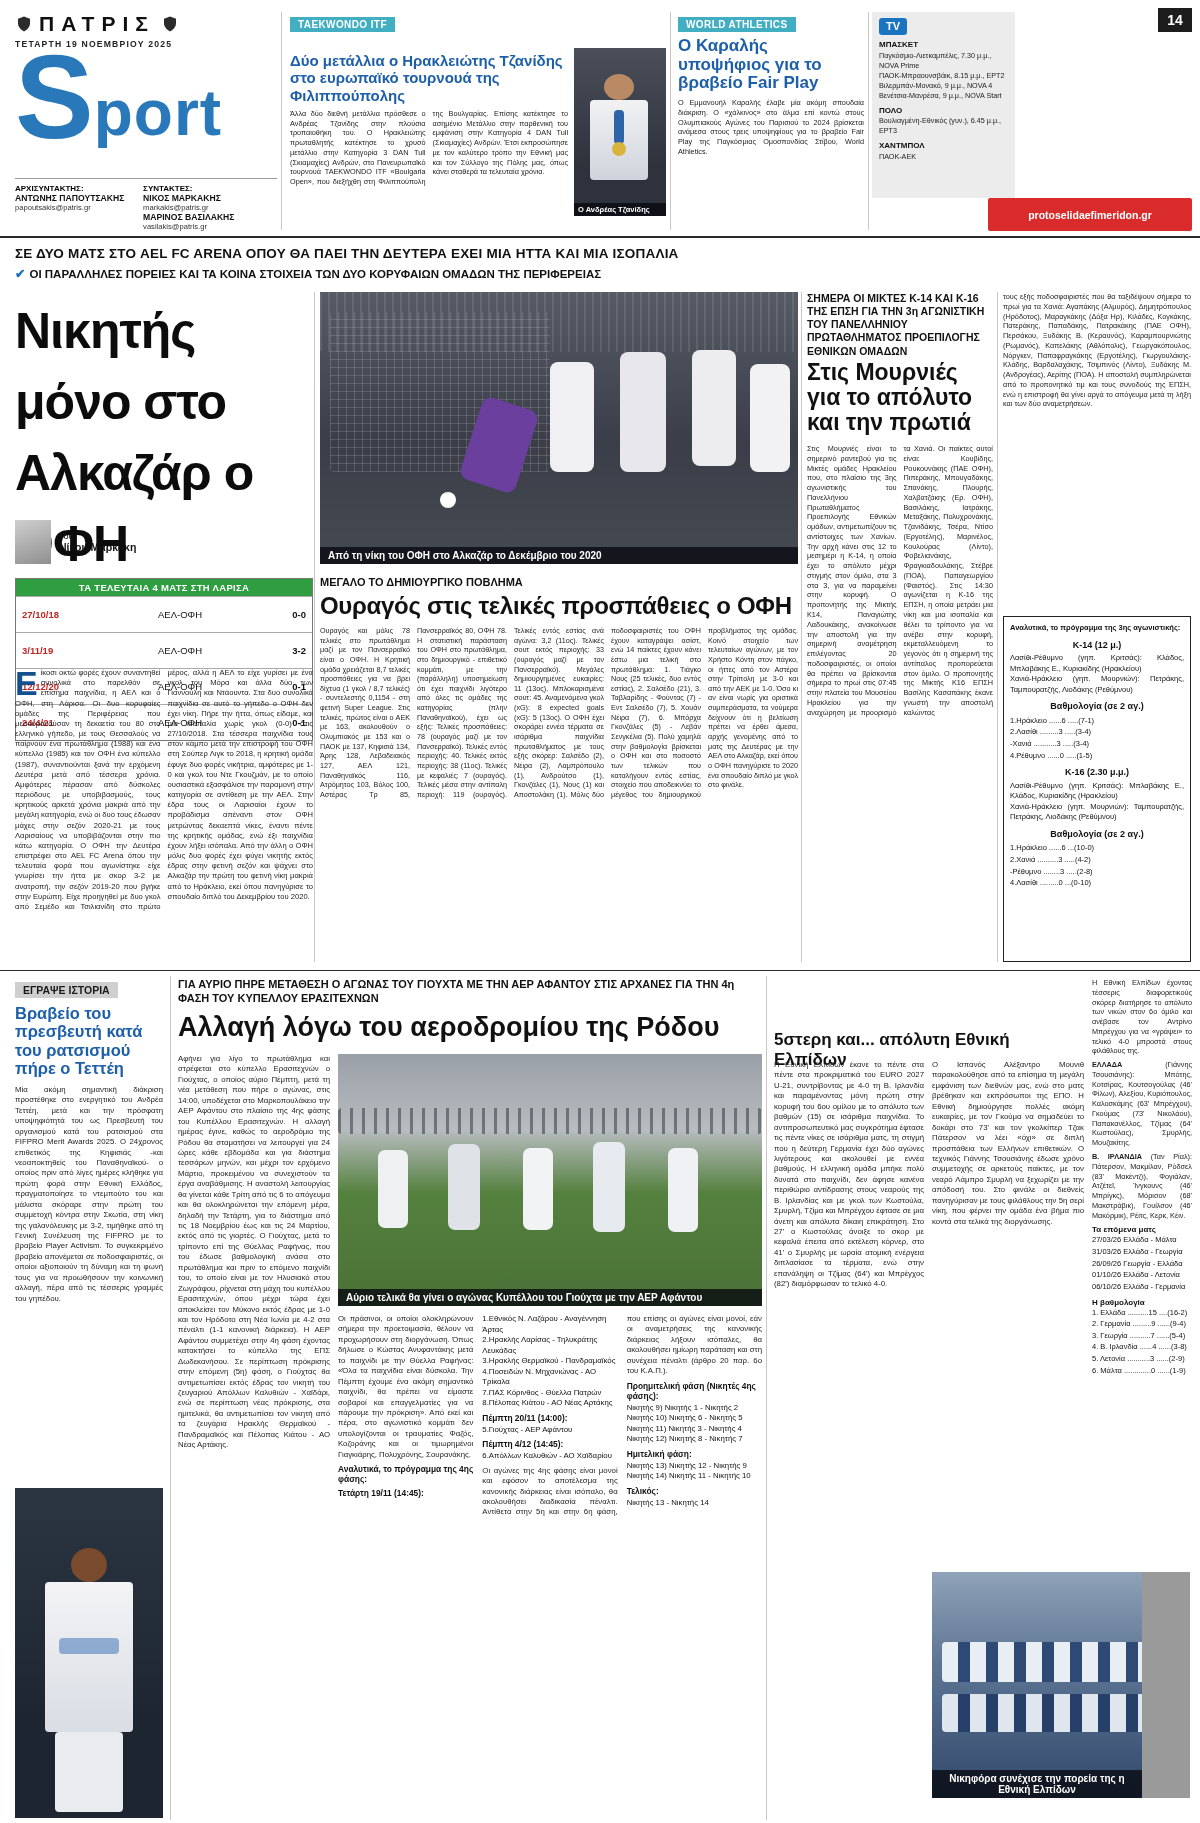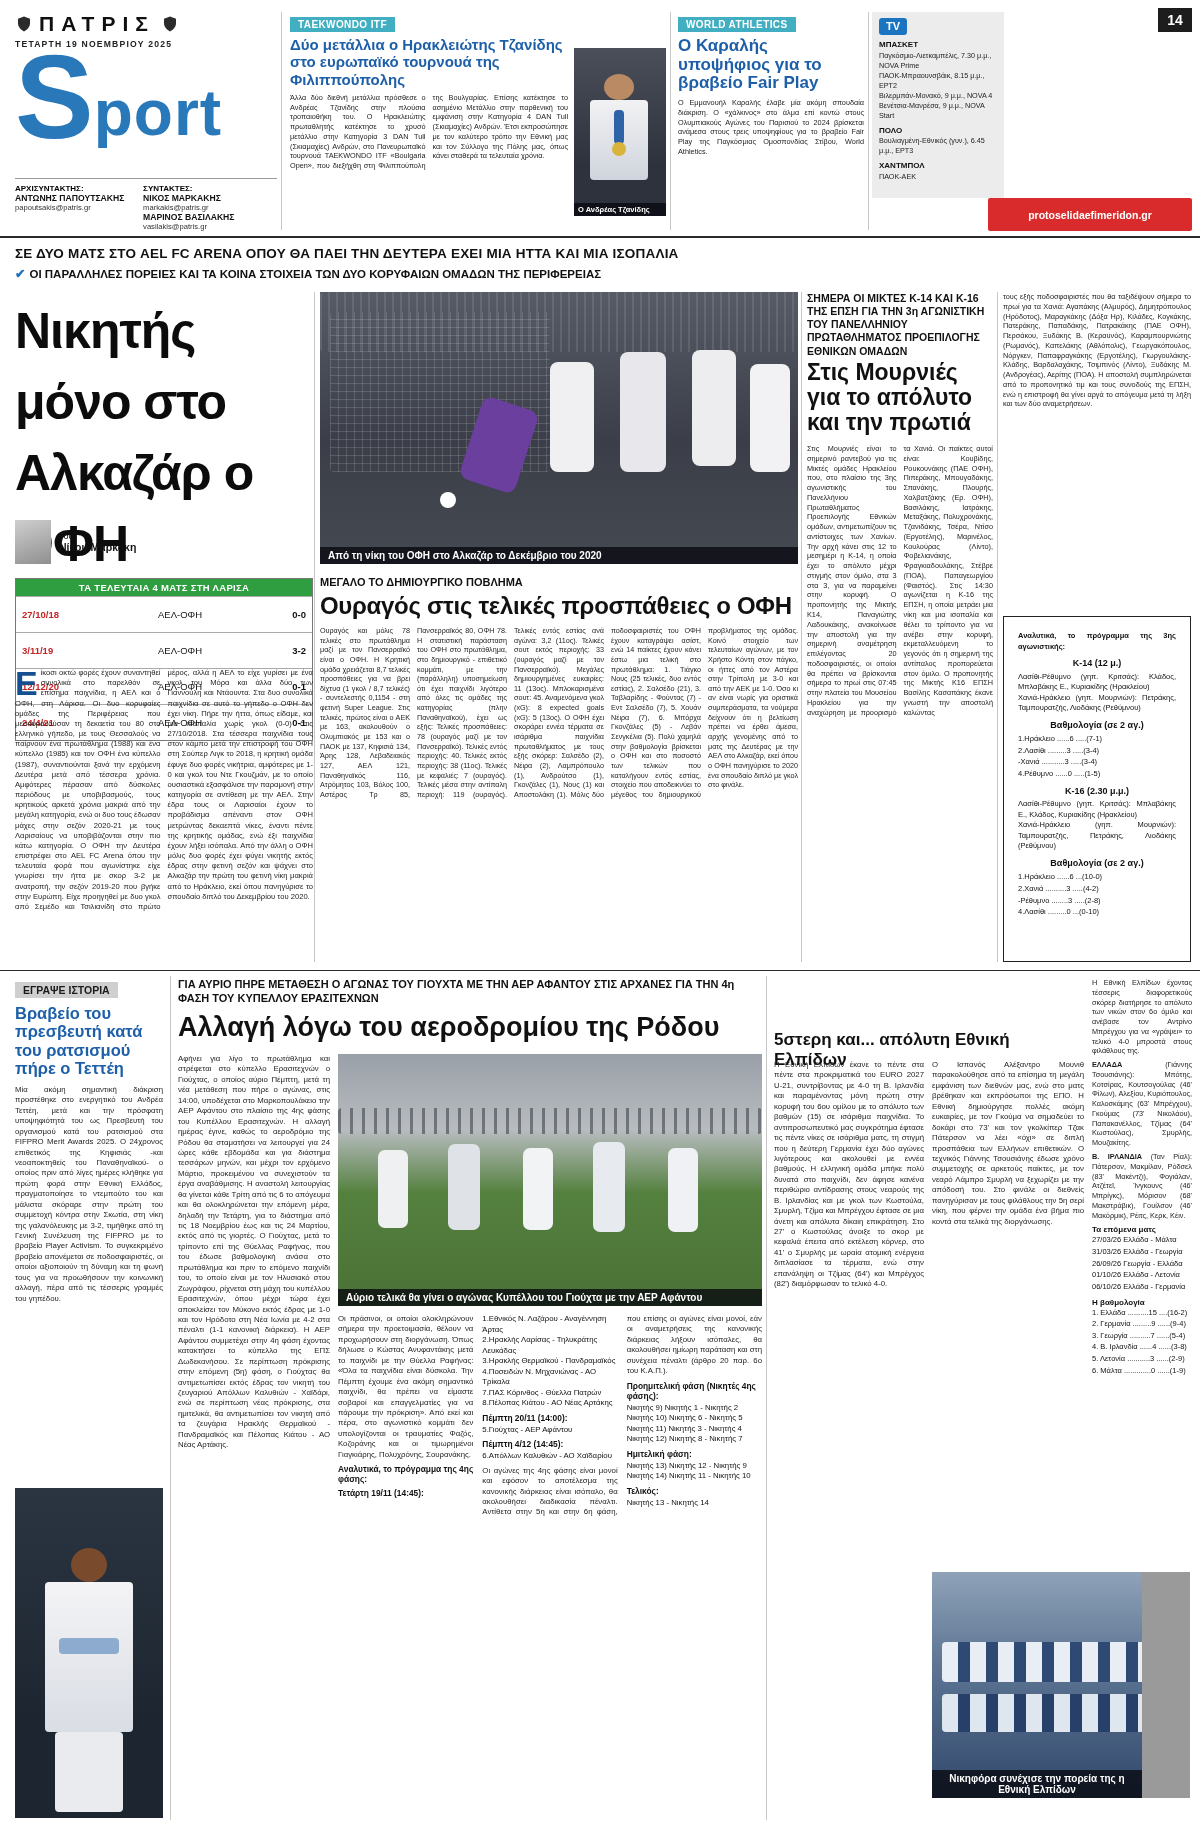--- a/index.html
+++ b/index.html
@@ -52,21 +52,21 @@
   .mrow{display:flex;border-top:1px solid #aaa;padding:12px 6px;background:#fff}
   .mdate{color:#c42525;font-weight:bold;width:62px}
   .mteams{flex:1;text-align:center}
   .mscore{font-weight:bold;width:30px;text-align:right}
   .dropcap{float:left;font-size:34px;line-height:.82;font-weight:bold;color:#14508f;
         margin:2px 3px 0 0}
   
   .creative-kicker{font-size:11px;font-weight:bold}
   .creative-head{font-size:24px;font-weight:bold;letter-spacing:-.3px}
   
-  .side-box{border:1.5px solid #222;padding:14px;font-size:7.5px;line-height:1.4;text-align:justify}
+  .side-box{border:1.5px solid #222;padding:6px;font-size:7.5px;line-height:1.4;text-align:justify}
   .box-title{text-align:center;font-weight:bold;font-size:9px;margin:5px 0 2px}
   .st-row{font-size:7.5px;line-height:1.55;white-space:nowrap;overflow:hidden}
   
   .label-box{display:inline-block;background:#cfcfcf;color:#1a1a1a;font-weight:bold;
         font-size:10.5px;padding:2px 8px}
   .bot-kicker{font-size:11px;font-weight:bold;line-height:1.25}
   .sch-h{font-weight:bold;font-size:8.4px;margin:4px 0 2px;break-inside:avoid}
   .sch-i{font-size:7.8px;line-height:1.35}
   .flow3{column-count:3;column-gap:9px}
   .cols2{column-count:2;column-gap:7px}
@@ -115,42 +115,42 @@
       <div class="cred-mail">markakis@patris.gr</div>
       <div class="cred-name">ΜΑΡΙΝΟΣ ΒΑΣΙΛΑΚΗΣ</div>
       <div class="cred-mail">vasilakis@patris.gr</div>
     </div>
   </div>
 
   <div class="vdiv" style="left:281px;top:12px;height:218px"></div>
 
   <div class="abs" style="left:290px;top:14px;width:278px">
     <span class="kicker-bar">TAEKWONDO ITF</span>
-    <div class="blue" style="font-size:15px;line-height:1.15;font-weight:bold;margin-top:4px">Δύο μετάλλια ο Ηρακλειώτης Τζανίδης στο ευρωπαϊκό τουρνουά της Φιλιππούπολης</div>
+    <div class="blue" style="font-size:15px;line-height:1.15;font-weight:bold;margin-top:20px">Δύο μετάλλια ο Ηρακλειώτης Τζανίδης στο ευρωπαϊκό τουρνουά της Φιλιππούπολης</div>
     <div class="jtext small cols2" style="margin-top:5px;height:142px;overflow:hidden">Άλλα δύο διεθνή μετάλλια πρόσθεσε ο Ανδρέας Τζανίδης στην πλούσια τροπαιοθήκη του. Ο Ηρακλειώτης πρωταθλητής κατέκτησε το χρυσό μετάλλιο στην Κατηγορία 3 DAN Tull (Σκιαμαχίες) Ανδρών, στο Πανευρωπαϊκό τουρνουά TAEKWONDO ITF «Boulgaria Open», που διεξήχθη στη Φιλιππούπολη της Βουλγαρίας. Επίσης κατέκτησε το ασημένιο Μετάλλιο στην παρθενική του εμφάνιση στην Κατηγορία 4 DAN Tull (Σκιαμαχίες) Ανδρών. Έτσι εκπροσώπησε με τον καλύτερο τρόπο την Εθνική μας και τον Σύλλογο της Πόλης μας, όπως κάνει σταθερά τα τελευταία χρόνια.</div>
   </div>
   <div class="photo" style="left:574px;top:48px;width:92px;height:168px;background:linear-gradient(180deg,#4a4f5a,#2e323c 70%)">
     <div class="shape" style="left:30px;top:26px;width:30px;height:26px;background:#b98a63;border-radius:50%"></div>
     <div class="shape" style="left:16px;top:52px;width:58px;height:80px;background:linear-gradient(180deg,#f2f2f4,#cfd4dc)"></div>
     <div class="shape" style="left:40px;top:62px;width:10px;height:34px;background:#2e63a8"></div>
     <div class="shape" style="left:38px;top:94px;width:14px;height:14px;background:#d8b43c;border-radius:50%"></div>
     <div class="caption-strip" style="font-size:7.5px;padding:2px 4px">Ο Ανδρέας Τζανίδης</div>
   </div>
 
   <div class="vdiv" style="left:670px;top:12px;height:218px"></div>
 
   <div class="abs" style="left:678px;top:14px;width:186px">
     <span class="kicker-bar">WORLD ATHLETICS</span>
     <div class="blue" style="font-size:17px;line-height:1.1;font-weight:bold;margin-top:5px">Ο Καραλής υποψήφιος για το βραβείο Fair Play</div>
     <div class="jtext small" style="margin-top:5px;height:112px;overflow:hidden">Ο Εμμανουήλ Καραλής έλαβε μία ακόμη σπουδαία διάκριση. Ο «χάλκινος» στο άλμα επί κοντώ στους Ολυμπιακούς Αγώνες του Παρισιού το 2024 βρίσκεται ανάμεσα στους τρεις υποψηφίους για το βραβείο Fair Play της Παγκόσμιας Ομοσπονδίας Στίβου, World Athletics.</div>
   </div>
 
   <div class="vdiv" style="left:868px;top:12px;height:218px"></div>
 
-  <div class="abs tvbox" style="left:872px;top:12px;width:132px;height:186px">
+  <div class="abs tvbox" style="left:872px;top:12px;width:143px;height:186px">
     <span class="tv-logo">TV</span>
     <div class="tv-h">ΜΠΑΣΚΕΤ</div>
     <div class="tv-i">Παγκόσμιο-Λιετκαμπέλις, 7.30 μ.μ., NOVA Prime</div>
     <div class="tv-i">ΠΑΟΚ-Μπραουνσβάικ, 8.15 μ.μ., ΕΡΤ2</div>
     <div class="tv-i">Βιλερμπάν-Μονακό, 9 μ.μ., NOVA 4</div>
     <div class="tv-i">Βενέτσια-Μανρέσα, 9 μ.μ., NOVA Start</div>
     <div class="tv-h">ΠΟΛΟ</div>
     <div class="tv-i">Βουλιαγμένη-Εθνικός (γυν.), 6.45 μ.μ., ΕΡΤ3</div>
     <div class="tv-h">ΧΑΝΤΜΠΟΛ</div>
     <div class="tv-i">ΠΑΟΚ-ΑΕΚ</div>

